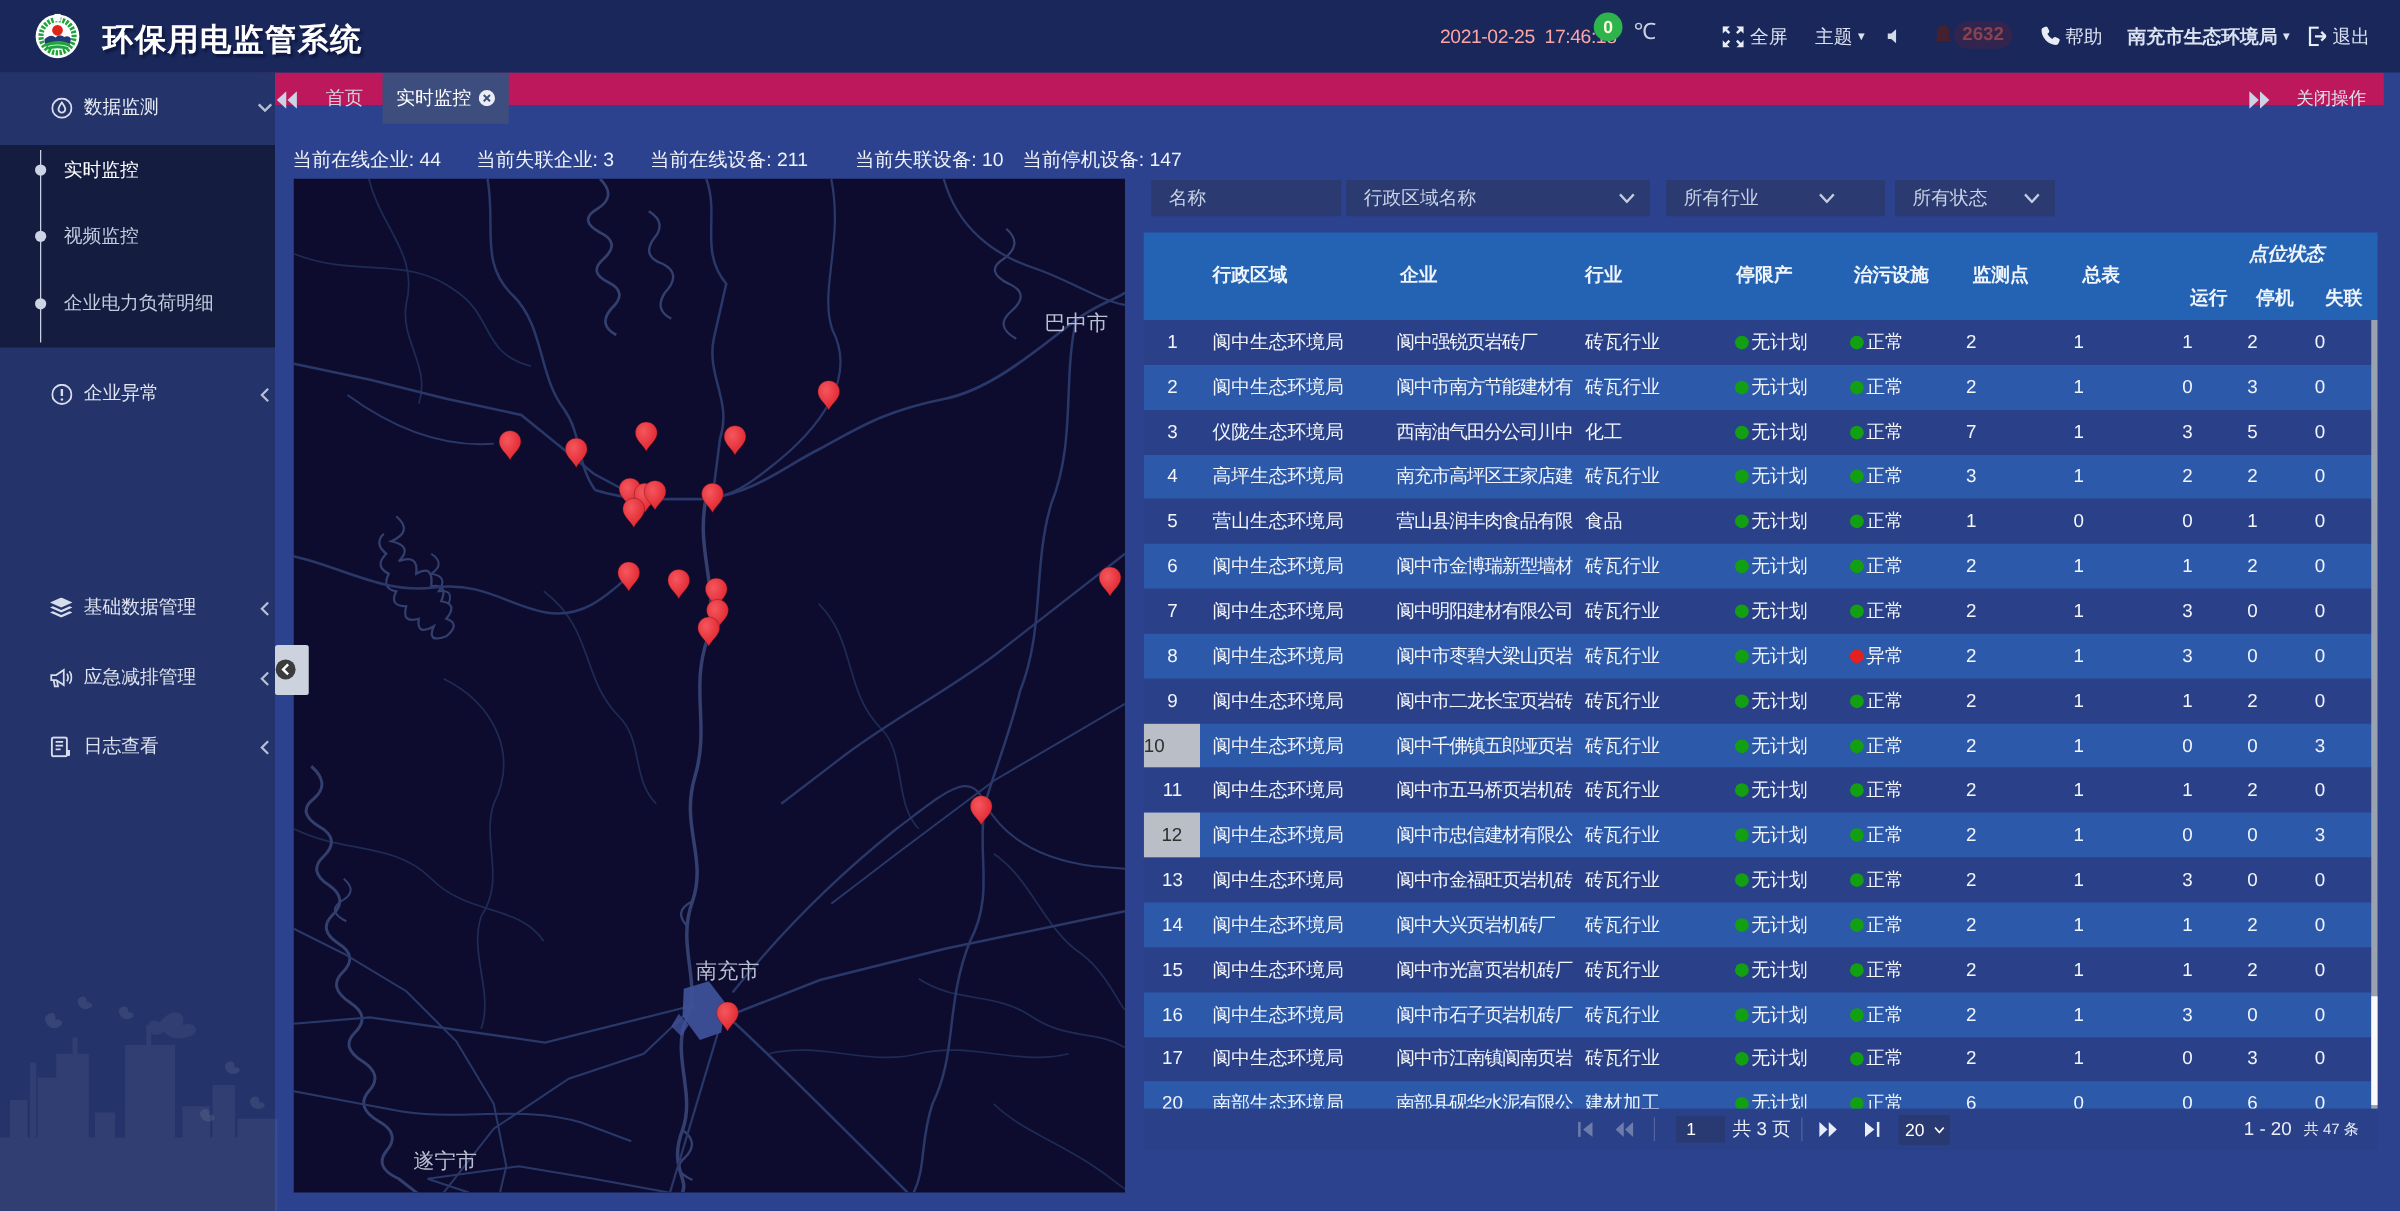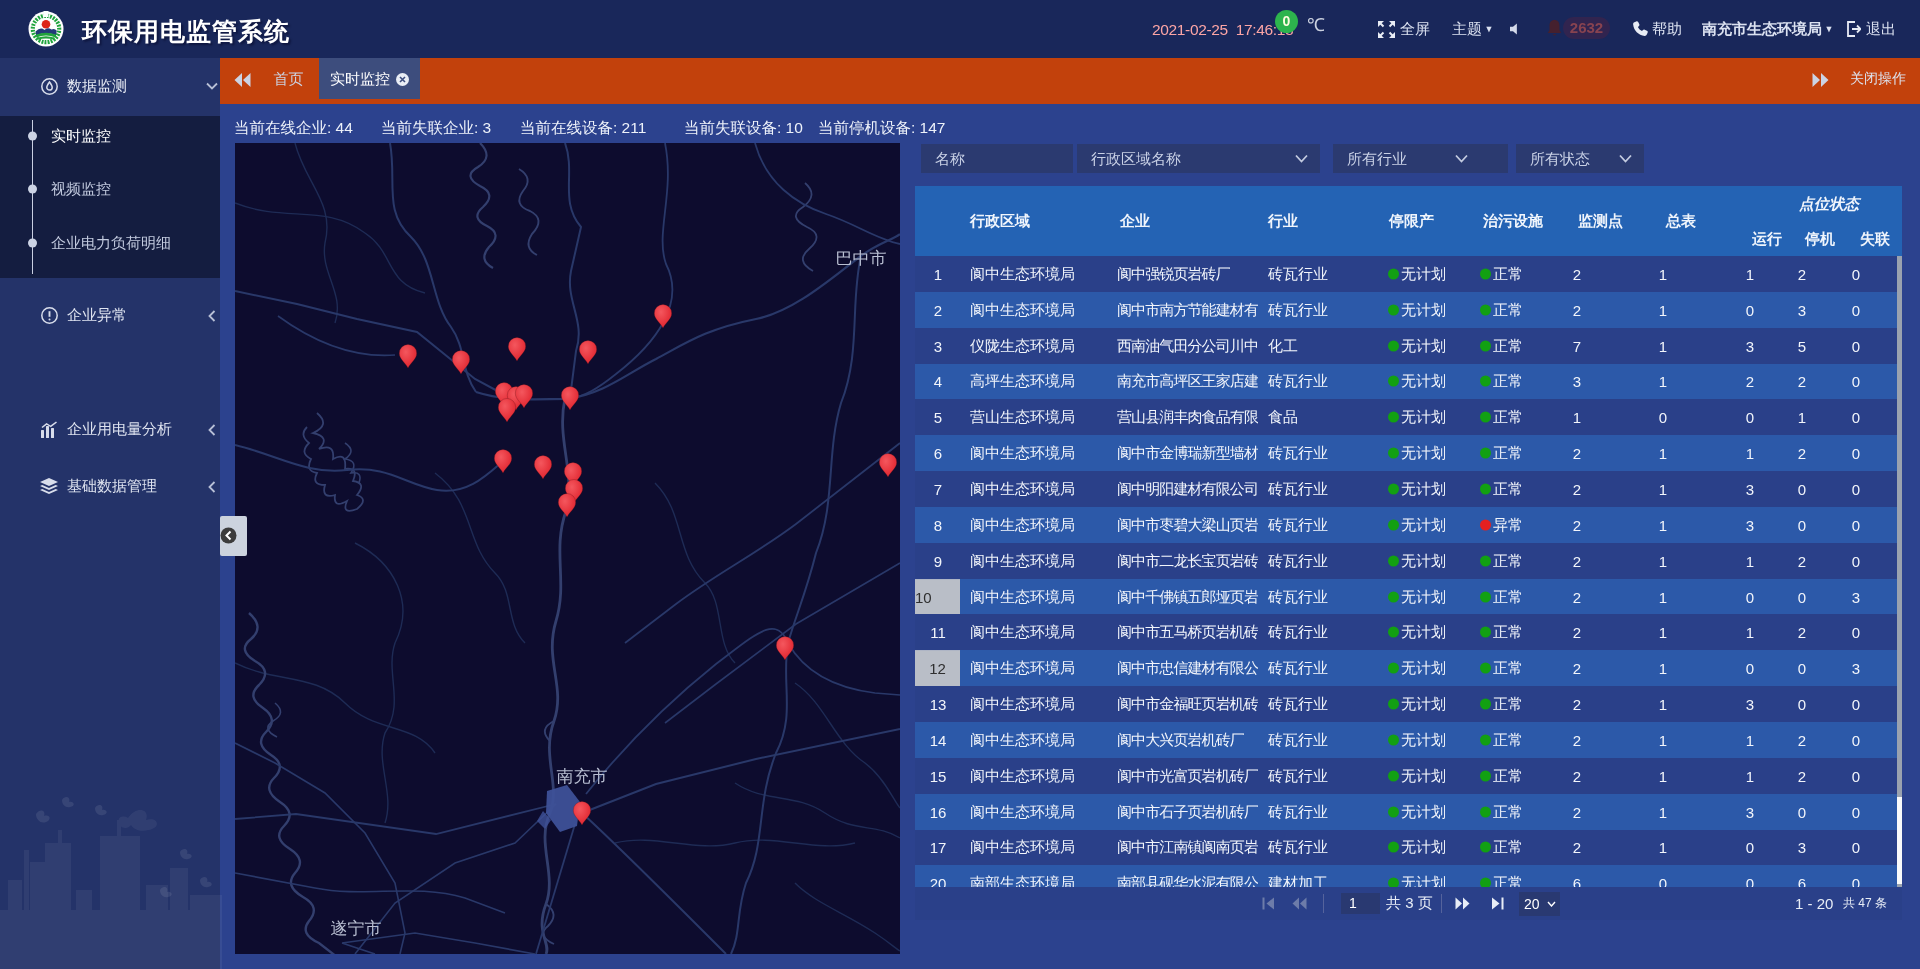--- a/index.html
+++ b/index.html
@@ -12,21 +12,21 @@
 #hdr .title{left:82px;top:15px;font-size:25px;font-weight:bold;color:#fff;letter-spacing:1px;text-shadow:2px 2px 2px rgba(0,0,30,.45);}
 .htxt{color:#dce2f1;font-size:15px;}
 
 #side{left:0;top:58px;width:220px;height:911px;background:#243369;z-index:20;}
 #side .pitem{position:absolute;left:16px;width:220px;height:56px;}
 #side .ptext{position:absolute;left:51px;top:50%;transform:translateY(-50%);font-size:15px;color:#dfe4f0;}
 #submenu{left:0;top:58px;width:220px;height:162px;background:#141d40;}
 #submenu .stext{position:absolute;left:51px;font-size:15px;color:#c3cbdf;transform:translateY(-50%);}
 #submenu .dot{position:absolute;left:27.5px;width:9px;height:9px;border-radius:50%;background:#ccd3e4;transform:translateY(-50%);}
 
-#tabbar{left:220px;top:58px;width:1700px;height:46px;background:#c2410c;z-index:10;}
+#tabbar{left:207px;top:58px;width:1700px;height:26px;background:#be185d;z-index:10;}
 .tab{position:absolute;top:0;height:41px;line-height:41px;font-size:15px;color:#ccd3e2;text-align:center;}
 #tabact{left:99px;width:101px;background:#3d4d7d;color:#fff;}
 
 #stats{left:220px;top:99px;width:1700px;height:44px;color:#eef2fa;font-size:15.5px;}
 #stats span{position:absolute;top:19px;}
 
 #map{left:235px;top:143px;width:665px;height:811px;background:#0d0c2e;overflow:hidden;}
 
 .fbox{position:absolute;top:144px;height:29px;background:#2b3a70;color:#c9d1e6;font-size:15px;line-height:29px;}
 .fbox .lbl{margin-left:14px;}
@@ -119,39 +119,49 @@
         <svg class="abs" style="left:25px;top:20px" width="17" height="17" viewBox="0 0 17 17" fill="none" stroke="#d8ddeb" stroke-width="1.5">
           <circle cx="8.5" cy="8.5" r="7.7"></circle>
           <path d="M8.5 4.2 L8.5 9.8" stroke-width="1.9"></path>
           <circle cx="8.5" cy="12.5" r="1" fill="#d8ddeb" stroke="none"></circle>
         </svg>
         <div class="ptext">企业异常</div>
         <svg class="abs" style="right:20px;top:23px" width="8" height="12" viewBox="0 0 8 12" fill="none" stroke="#b8c0d6" stroke-width="1.8">
           <path d="M6.5 1 L1.5 6 L6.5 11"></path>
         </svg>
       </div>
-<div class="pitem" style="top:343px;">
-        <svg class="abs" style="left:24px;top:20px" width="18" height="17" viewBox="0 0 18 17" fill="#d8ddeb">
-          <rect x="1" y="9" width="3" height="8" rx="0.5"></rect>
-          <rect x="6" y="5" width="3" height="12" rx="0.5"></rect>
-          <rect x="11" y="7" width="3" height="10" rx="0.5"></rect>
-          <path d="M1.5 6 L6.5 2 L10.5 4.5 L16 0.5 L17 1.6 L10.8 6.2 L6.7 3.8 L2.5 7.1 Z"></path>
-        </svg>
-        <div class="ptext">企业用电量分析</div>
-        <svg class="abs" style="right:20px;top:23px" width="8" height="12" viewBox="0 0 8 12" fill="none" stroke="#b8c0d6" stroke-width="1.8">
-          <path d="M6.5 1 L1.5 6 L6.5 11"></path>
-        </svg>
-      </div>
 <div class="pitem" style="top:400px;">
         <svg class="abs" style="left:24px;top:20px" width="18" height="17" viewBox="0 0 18 17" fill="#d8ddeb">
           <path d="M9 0 L18 4 L9 8 L0 4 Z"></path>
           <path d="M2.3 7 L0 8 L9 12 L18 8 L15.7 7 L9 10 Z"></path>
           <path d="M2.3 11 L0 12 L9 16 L18 12 L15.7 11 L9 14 Z"></path>
         </svg>
         <div class="ptext">基础数据管理</div>
+        <svg class="abs" style="right:20px;top:23px" width="8" height="12" viewBox="0 0 8 12" fill="none" stroke="#b8c0d6" stroke-width="1.8">
+          <path d="M6.5 1 L1.5 6 L6.5 11"></path>
+        </svg>
+      </div>
+<div class="pitem" style="top:456px;">
+        <svg class="abs" style="left:23px;top:20px" width="19" height="17" viewBox="0 0 19 17" fill="none" stroke="#d8ddeb" stroke-width="1.4">
+          <path d="M2 6 L6 6 L12 2 L12 14 L6 10 L2 10 Z"></path>
+          <path d="M4 10.5 L4.8 15 L7.4 15 L6.6 10.5"></path>
+          <path d="M14.5 5 C15.8 6.5 15.8 9.5 14.5 11 M16.5 3 C18.8 5.5 18.8 10.5 16.5 13"></path>
+        </svg>
+        <div class="ptext">应急减排管理</div>
+        <svg class="abs" style="right:20px;top:23px" width="8" height="12" viewBox="0 0 8 12" fill="none" stroke="#b8c0d6" stroke-width="1.8">
+          <path d="M6.5 1 L1.5 6 L6.5 11"></path>
+        </svg>
+      </div>
+<div class="pitem" style="top:511px;">
+        <svg class="abs" style="left:24px;top:20px" width="17" height="17" viewBox="0 0 17 17" fill="none" stroke="#d8ddeb" stroke-width="1.5">
+          <rect x="1.5" y="1" width="12" height="15" rx="1.5"></rect>
+          <path d="M4.5 4.5 L10.5 4.5 M4.5 7.5 L10.5 7.5 M4.5 10.5 L8.5 10.5" stroke-width="1.3"></path>
+          <path d="M13 11 L16 11 L16 15.5 L13 16 Z" fill="#d8ddeb" stroke="none"></path>
+        </svg>
+        <div class="ptext">日志查看</div>
         <svg class="abs" style="right:20px;top:23px" width="8" height="12" viewBox="0 0 8 12" fill="none" stroke="#b8c0d6" stroke-width="1.8">
           <path d="M6.5 1 L1.5 6 L6.5 11"></path>
         </svg>
       </div>
 
 </div>
 <svg class="abs" style="left:0;top:790px;z-index:21" width="222" height="179" viewBox="0 0 222 179">
  <g fill="#ffffff" opacity="0.055">
   <rect x="8" y="90" width="14" height="89"></rect>
   <rect x="24" y="60" width="5" height="119"></rect>

